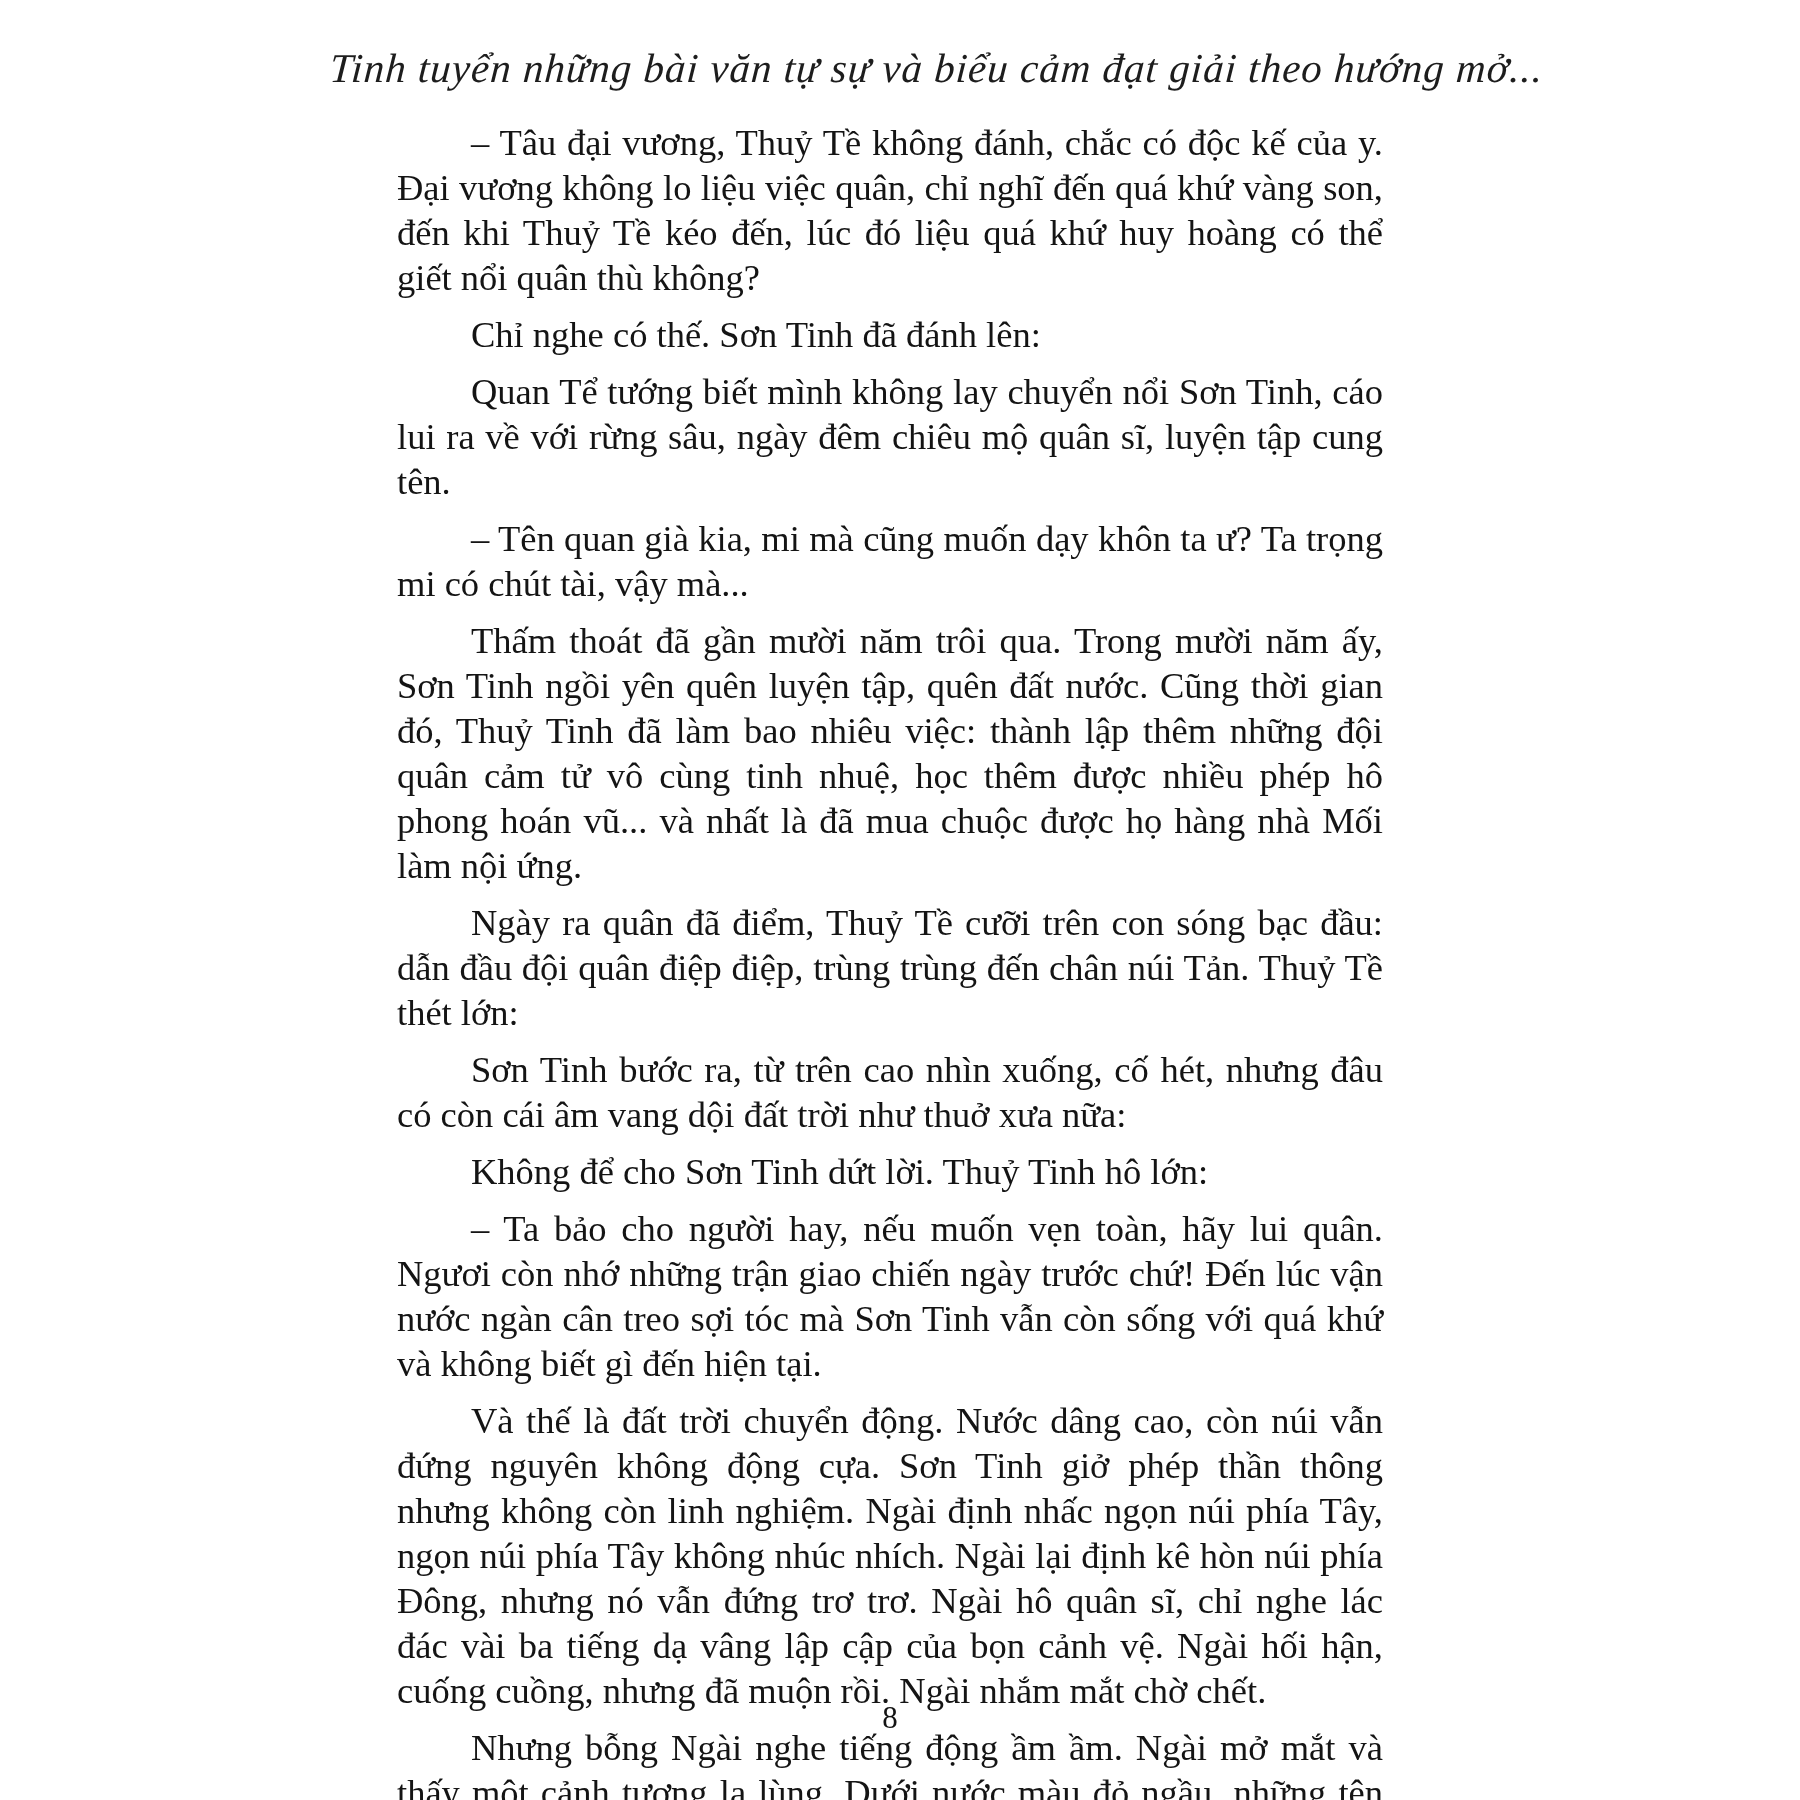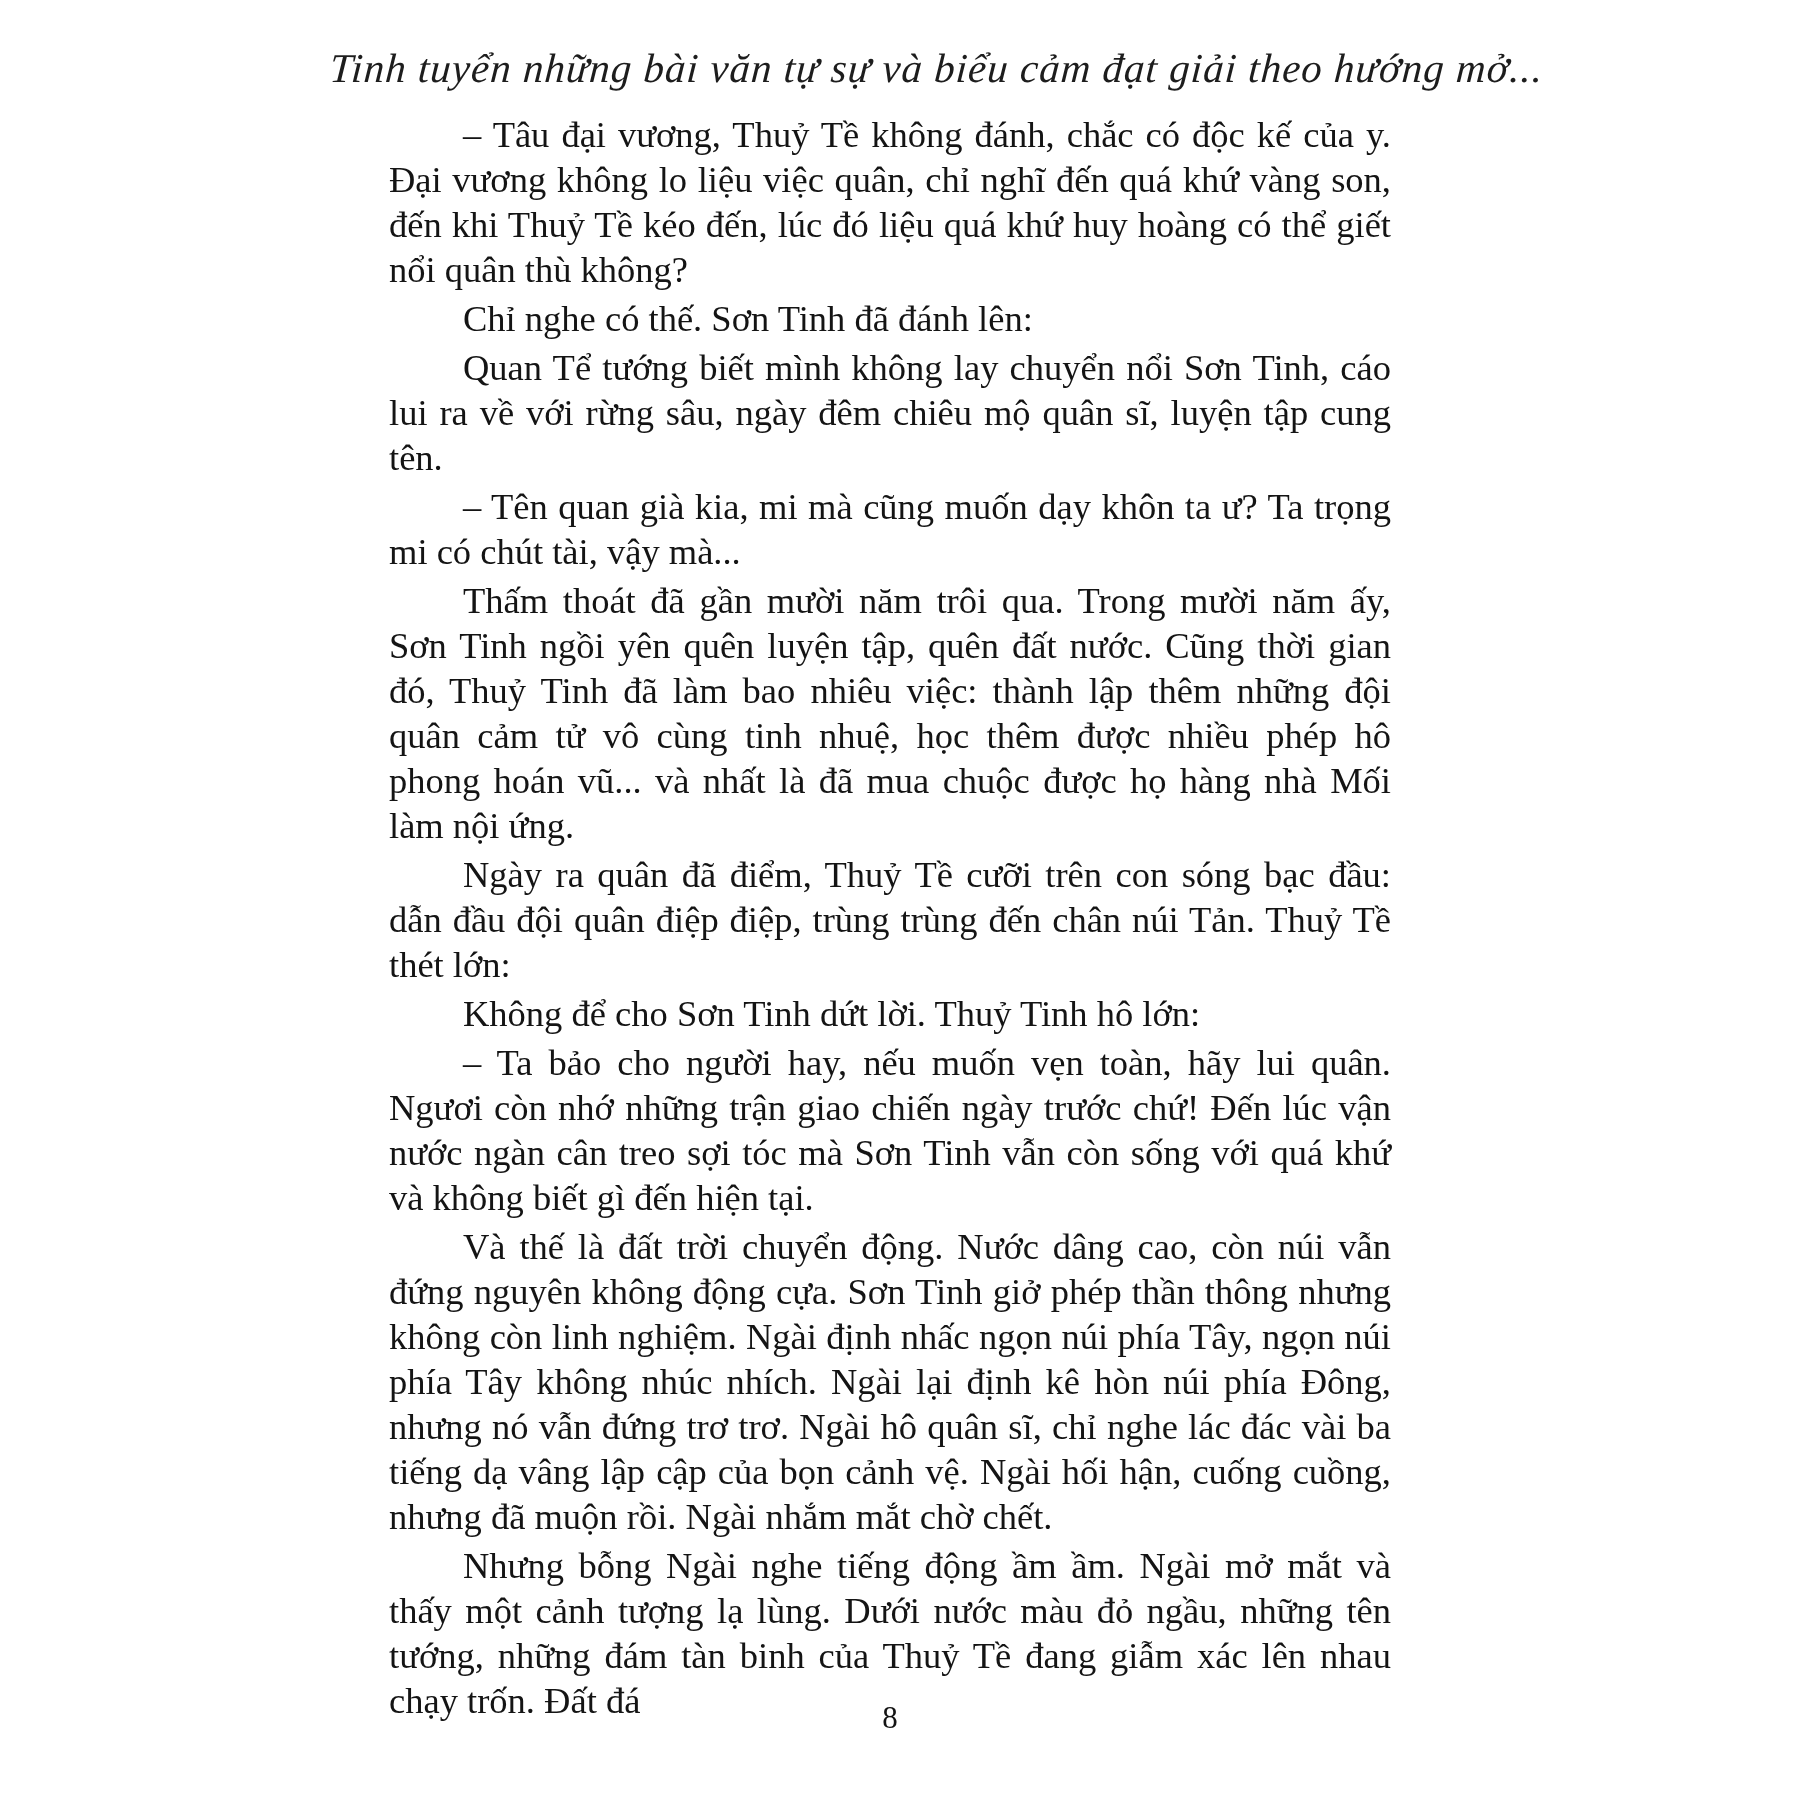--- a/index.html
+++ b/index.html
@@ -35,21 +35,21 @@
     top: 108px;
     left: 385px;
     width: 1010px;
     font-size: 36.5px;
     line-height: 45px;
     text-align: justify;
     color: #141414;
   }
   .body-text p {
     text-indent: 74px;
-    margin: 4px;
+    margin: 12px;
   }
   .page-number {
     position: absolute;
     top: 1700px;
     left: 385px;
     width: 1010px;
     text-align: center;
     font-size: 31px;
     color: #141414;
   }
@@ -61,20 +61,21 @@
 
   <div class="running-header">Tinh tuyển những bài văn tự sự và biểu cảm đạt giải theo hướng mở...</div>
 
   <div class="body-text">
       <p>– Tâu đại vương, Thuỷ Tề không đánh, chắc có độc kế của y. Đại vương không lo liệu việc quân, chỉ nghĩ đến quá khứ vàng son, đến khi Thuỷ Tề kéo đến, lúc đó liệu quá khứ huy hoàng có thể giết nổi quân thù không?</p>
       <p>Chỉ nghe có thế. Sơn Tinh đã đánh lên:</p>
       <p>Quan Tể tướng biết mình không lay chuyển nổi Sơn Tinh, cáo lui ra về với rừng sâu, ngày đêm chiêu mộ quân sĩ, luyện tập cung tên.</p>
       <p>– Tên quan già kia, mi mà cũng muốn dạy khôn ta ư? Ta trọng mi có chút tài, vậy mà...</p>
       <p>Thấm thoát đã gần mười năm trôi qua. Trong mười năm ấy, Sơn Tinh ngồi yên quên luyện tập, quên đất nước. Cũng thời gian đó, Thuỷ Tinh đã làm bao nhiêu việc: thành lập thêm những đội quân cảm tử vô cùng tinh nhuệ, học thêm được nhiều phép hô phong hoán vũ... và nhất là đã mua chuộc được họ hàng nhà Mối làm nội ứng.</p>
       <p>Ngày ra quân đã điểm, Thuỷ Tề cưỡi trên con sóng bạc đầu: dẫn đầu đội quân điệp điệp, trùng trùng đến chân núi Tản. Thuỷ Tề thét lớn:</p>
+      <p>Sơn Tinh bước ra, từ trên cao nhìn xuống, cố hét, nhưng đâu có còn cái âm vang dội đất trời như thuở xưa nữa:</p>
       <p>Không để cho Sơn Tinh dứt lời. Thuỷ Tinh hô lớn:</p>
       <p>– Ta bảo cho người hay, nếu muốn vẹn toàn, hãy lui quân. Ngươi còn nhớ những trận giao chiến ngày trước chứ! Đến lúc vận nước ngàn cân treo sợi tóc mà Sơn Tinh vẫn còn sống với quá khứ và không biết gì đến hiện tại.</p>
       <p>Và thế là đất trời chuyển động. Nước dâng cao, còn núi vẫn đứng nguyên không động cựa. Sơn Tinh giở phép thần thông nhưng không còn linh nghiệm. Ngài định nhấc ngọn núi phía Tây, ngọn núi phía Tây không nhúc nhích. Ngài lại định kê hòn núi phía Đông, nhưng nó vẫn đứng trơ trơ. Ngài hô quân sĩ, chỉ nghe lác đác vài ba tiếng dạ vâng lập cập của bọn cảnh vệ. Ngài hối hận, cuống cuồng, nhưng đã muộn rồi. Ngài nhắm mắt chờ chết.</p>
       <p>Nhưng bỗng Ngài nghe tiếng động ầm ầm. Ngài mở mắt và thấy một cảnh tượng lạ lùng. Dưới nước màu đỏ ngầu, những tên tướng, những đám tàn binh của Thuỷ Tề đang giẫm xác lên nhau chạy trốn. Đất đá</p>
     </div>
 
   <div class="page-number">8</div>
 
 </div>
 

